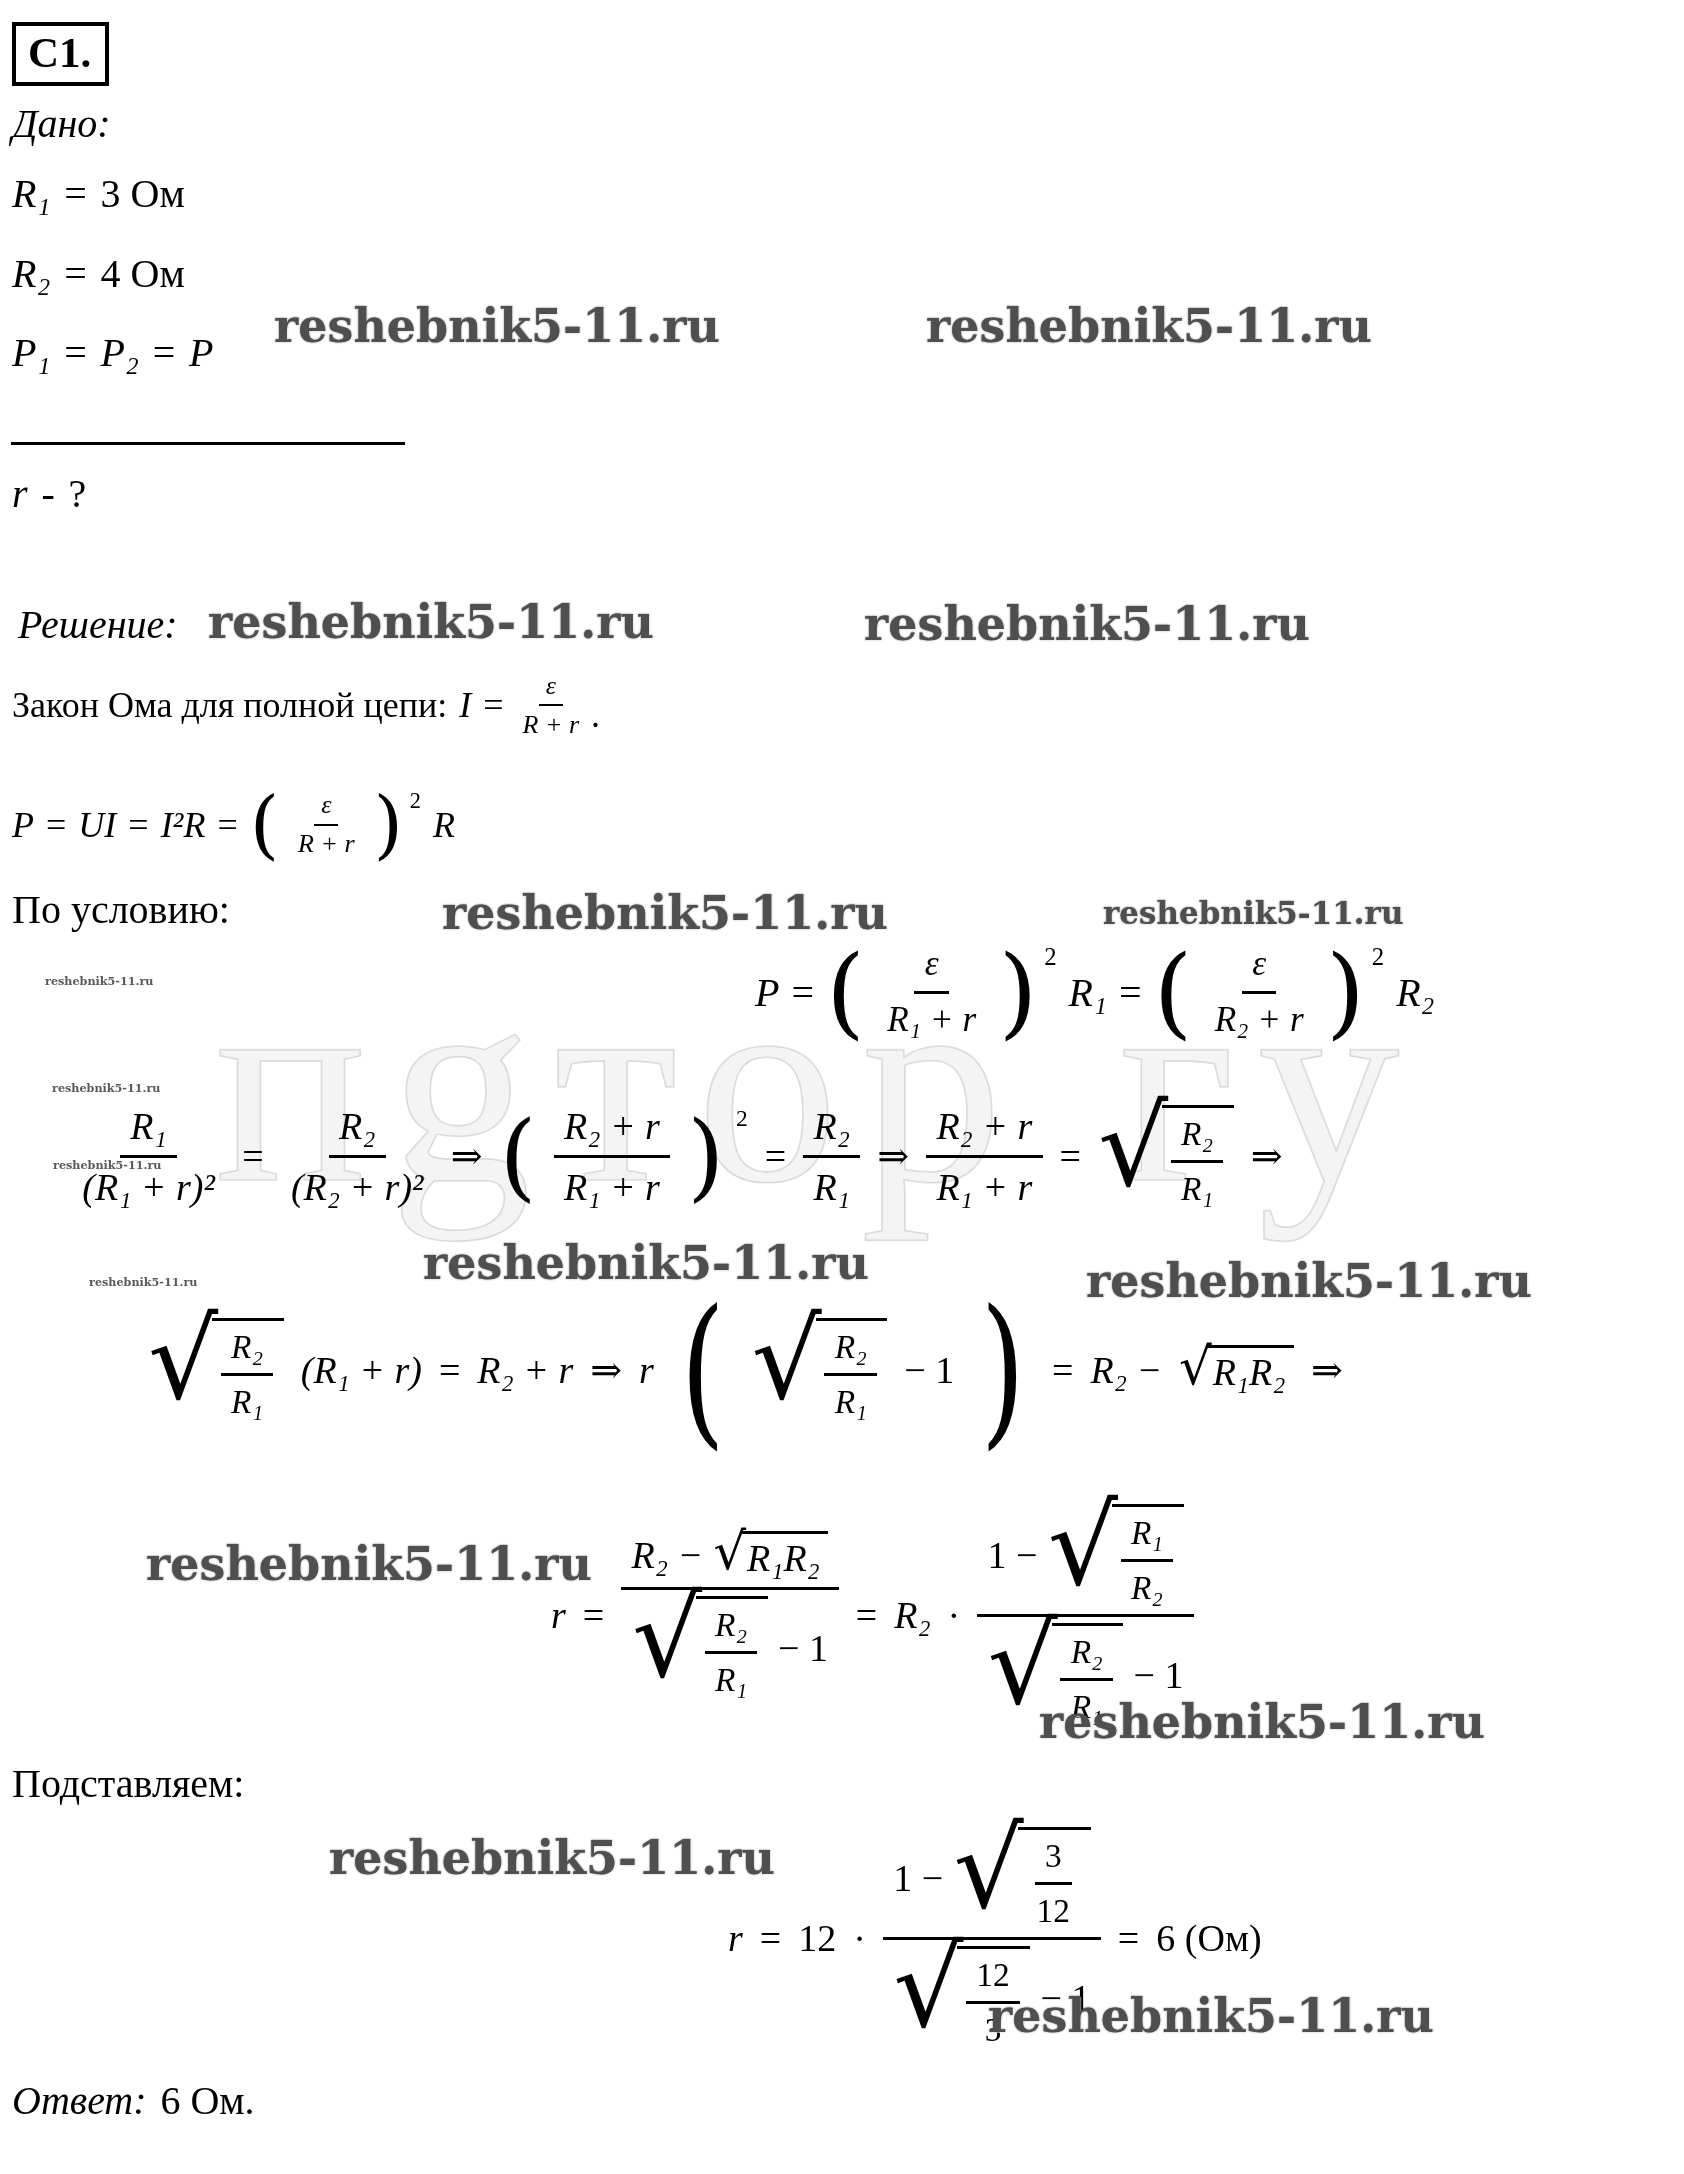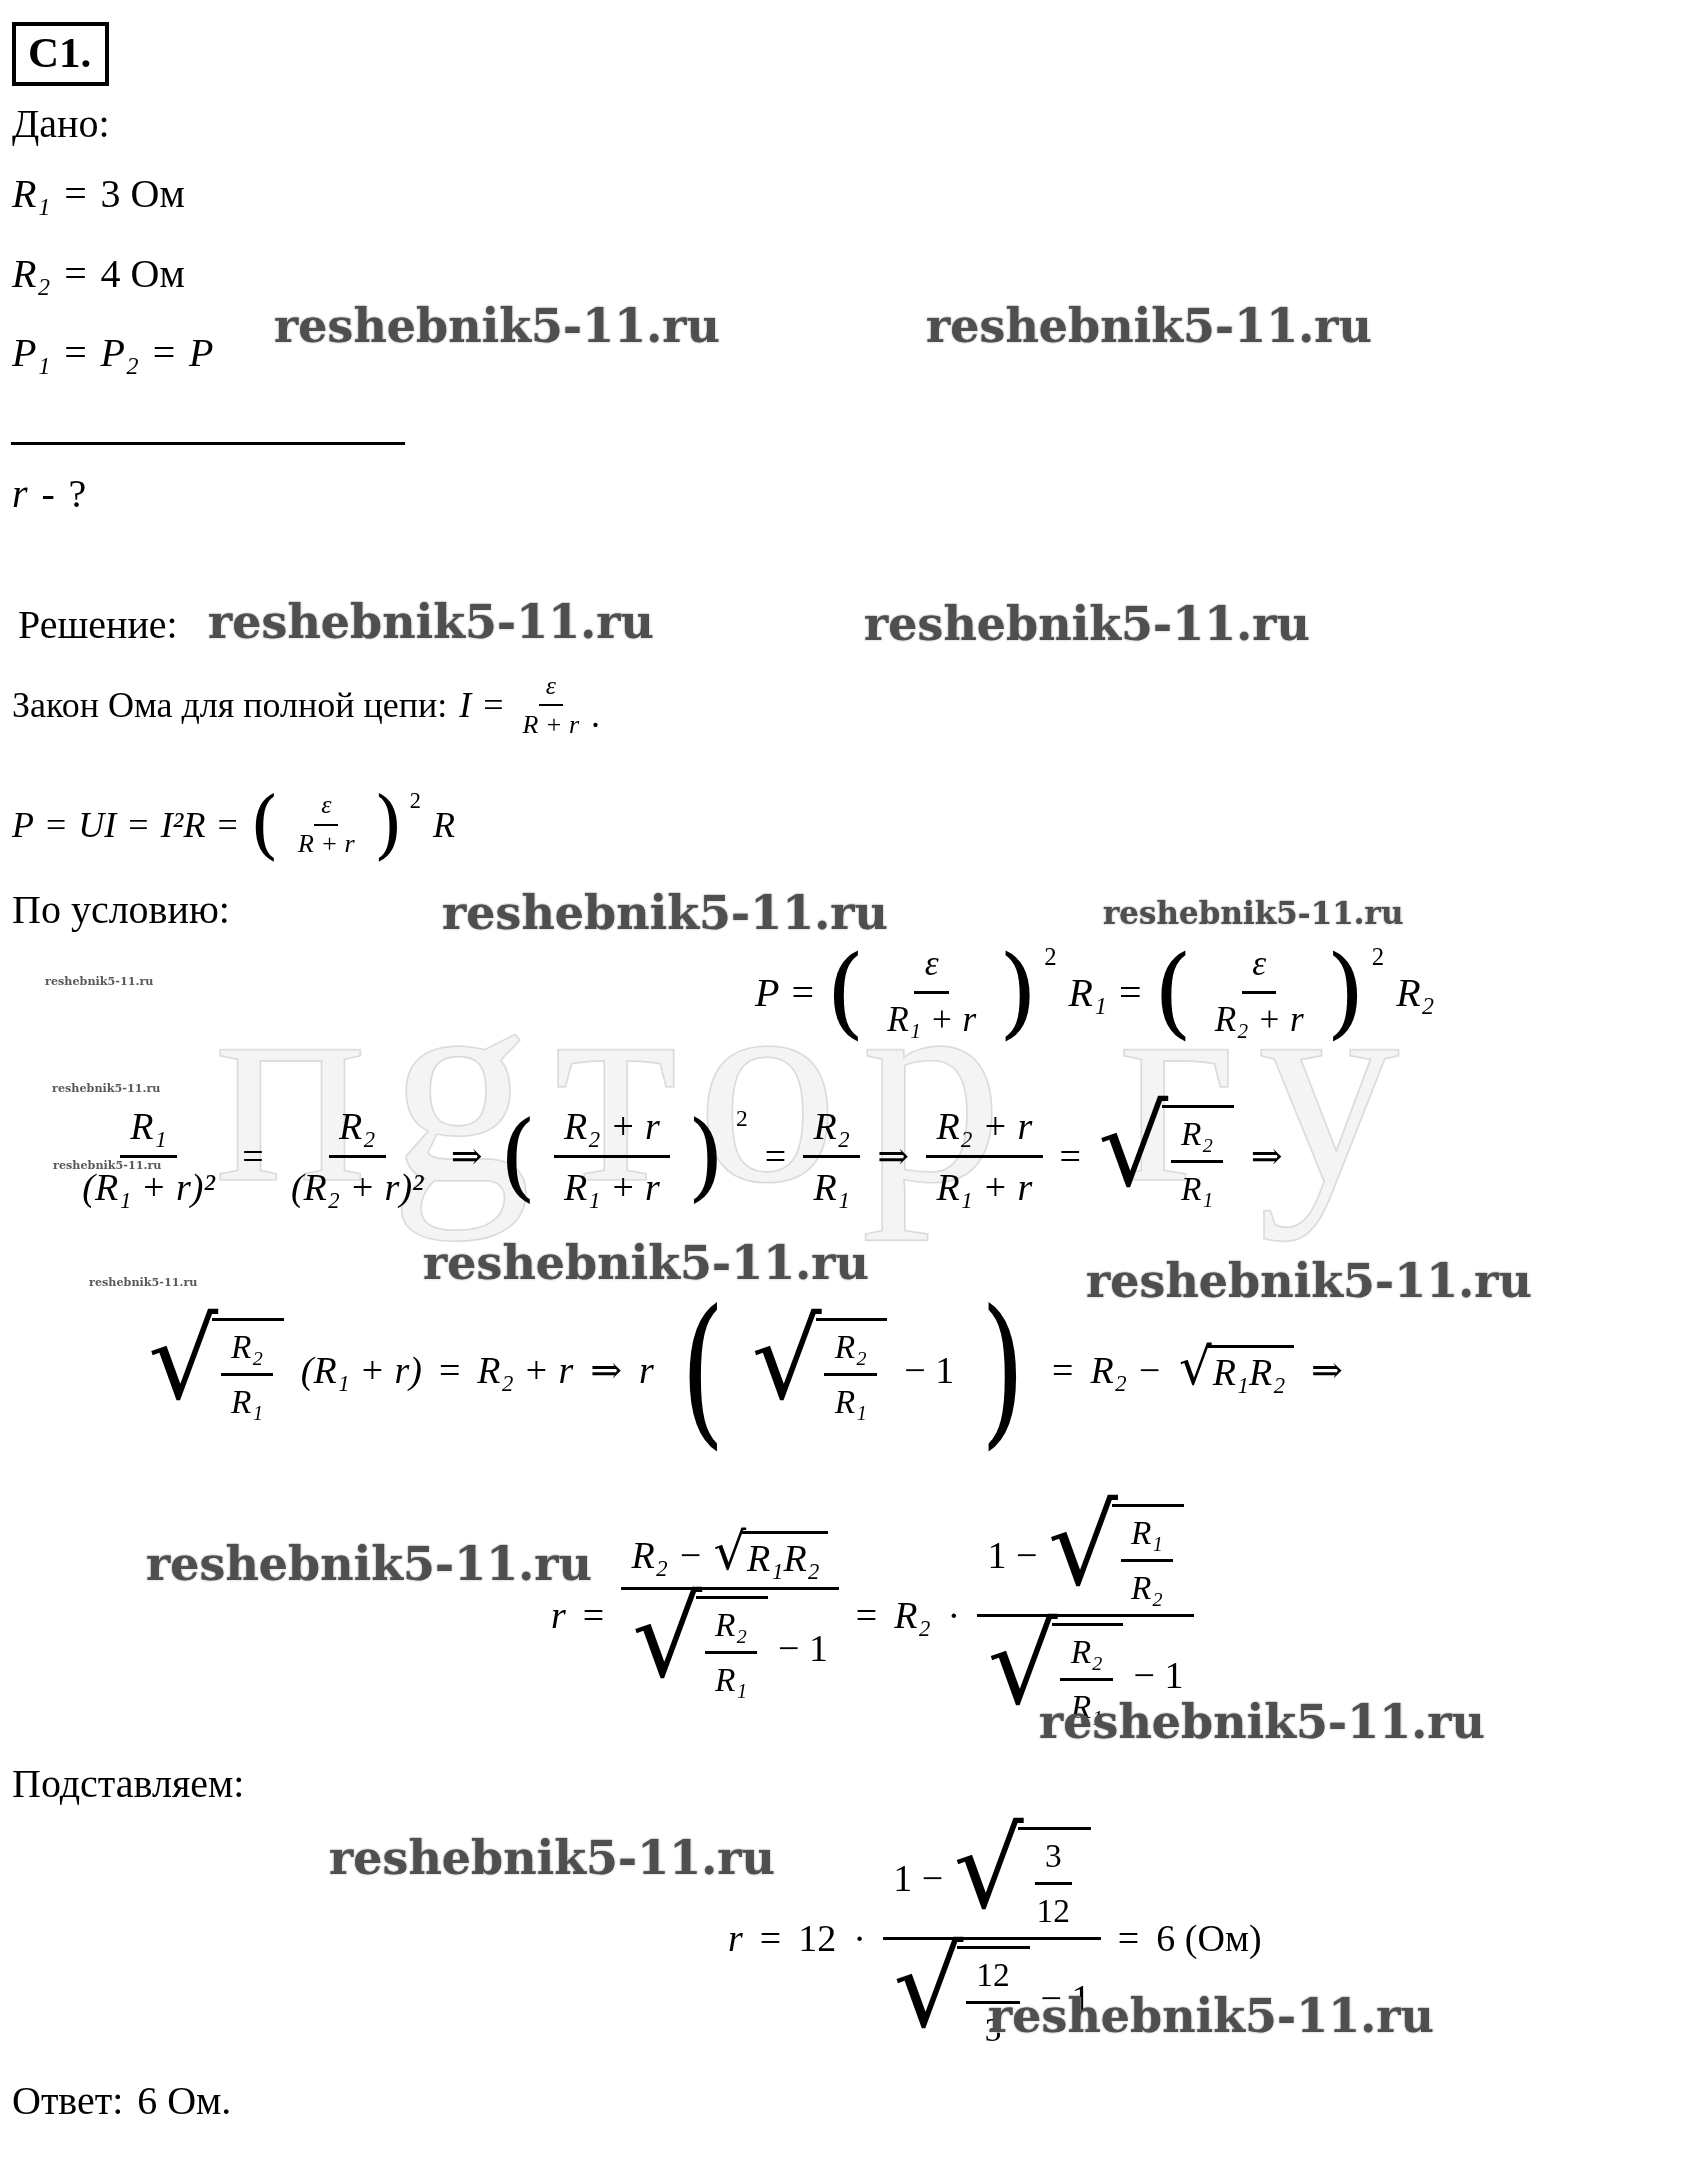--- a/index.html
+++ b/index.html
@@ -1,20 +1,20 @@
 <!DOCTYPE html>
 <html style="font-size:13.8px"><head>
 <meta charset="utf-8">
 <style>
   html,body{margin:0;padding:0;background:#fff;}
   .page{position:relative;width:1685px;height:2174px;background:#fff;color:#000;
         font-family:"Liberation Serif","DejaVu Serif",serif;overflow:hidden;}
   .abs{position:absolute;}
   .txt{font-size:40px;white-space:nowrap;}
-  .it{}
+  .it{font-style:italic;}
   .mi{font-style:italic;}
   .row{display:flex;align-items:center;gap:13.8px;white-space:nowrap;}
   .eq{display:flex;align-items:center;font-size:38px;white-space:nowrap;}
   .g14{gap:12px;} .g20{gap:17px;}
   .c1box{border:4.3px solid #000;padding:1.7px 13.8px 5.2px 12px;font-size:43px;font-weight:bold;}
   .divider{background:#000;height:3.4px;}
   .frac{display:inline-flex;flex-direction:column;align-items:center;text-align:center;}
   .fnum{border-bottom:3.4px solid #000;padding:0 10.3px 6.9px;display:inline-flex;justify-content:center;}
   .fden{padding:6.9px 10.3px 0;display:inline-flex;justify-content:center;}
   .frac.sm{font-size:26px;}

